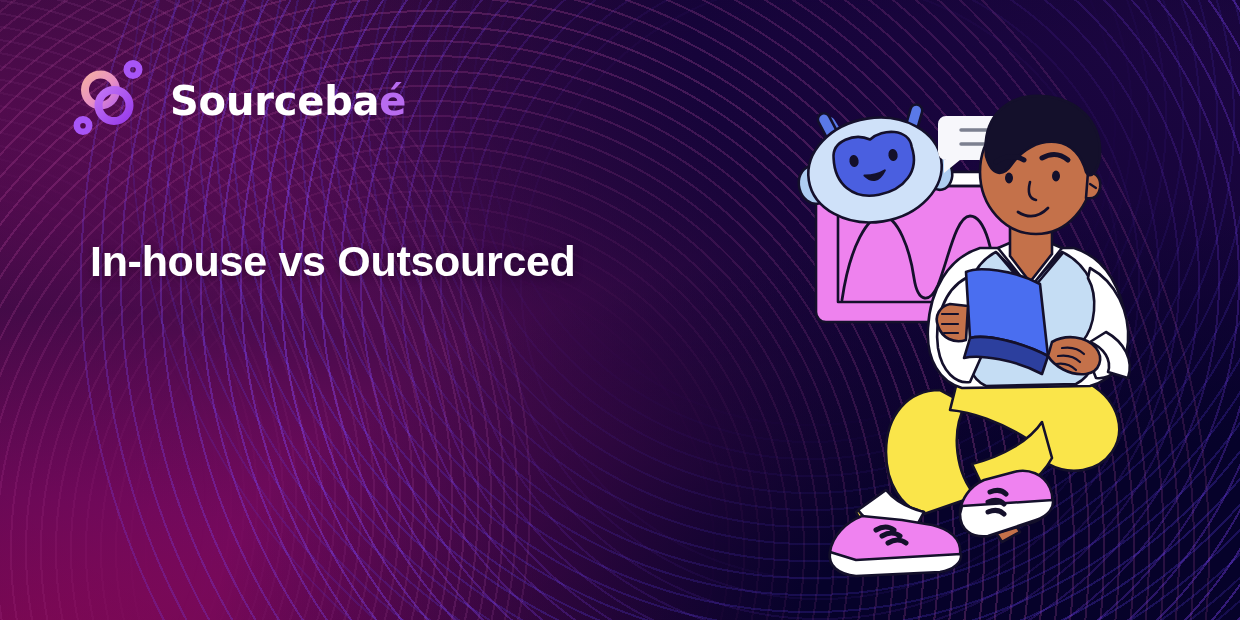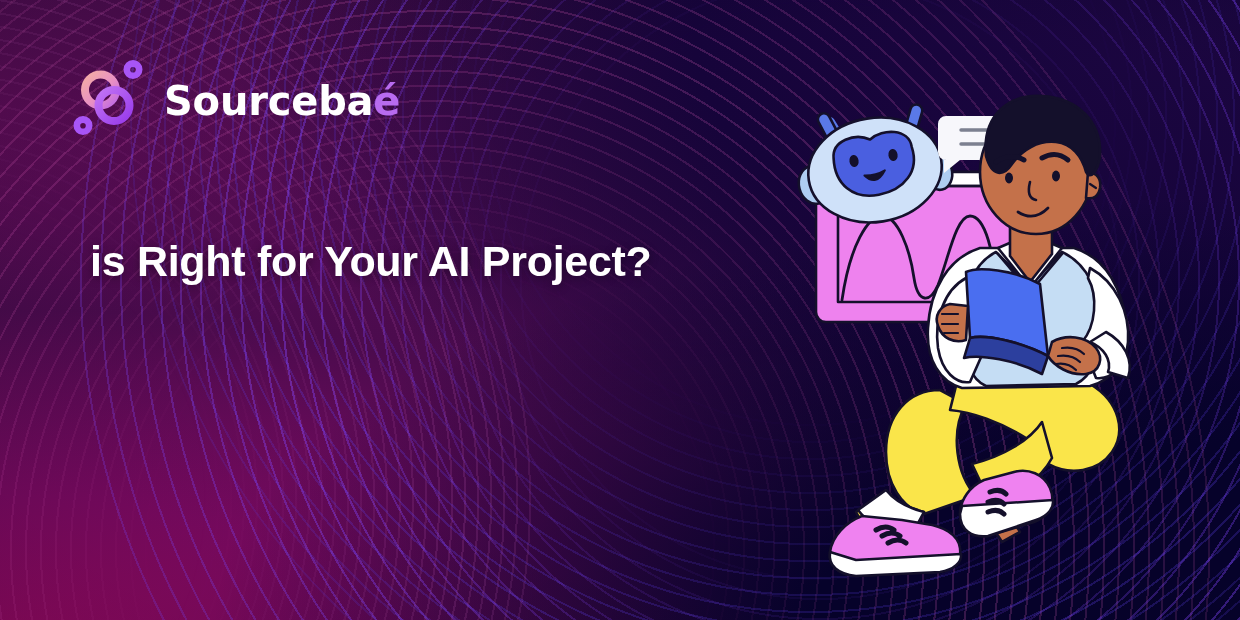--- a/index.html
+++ b/index.html
@@ -61,21 +61,21 @@
       rgba(236,120,220,.17) 11px, rgba(236,120,220,.17) 13px);
     -webkit-mask-image:radial-gradient(circle at 50% 50%, rgba(0,0,0,0) 32%, rgba(0,0,0,.8) 62%, rgba(0,0,0,0) 96%);
             mask-image:radial-gradient(circle at 50% 50%, rgba(0,0,0,0) 32%, rgba(0,0,0,.8) 62%, rgba(0,0,0,0) 96%);
   }
   .vignette {
     position:absolute; inset:0;
     background:radial-gradient(120% 110% at 72% 52%, rgba(0,0,0,0) 42%, rgba(4,1,22,.38) 100%);
   }
 
   
-  .logo { position:absolute; left:70px; top:56px; display:flex; align-items:center; gap:16px; }
+  .logo { position:absolute; left:70px; top:56px; display:flex; align-items:center; gap:22px; }
   .logo-mark { width:78px; height:86px; display:block; }
   .logo-word {
     color:#ffffff; font-size:40px; font-weight:700; letter-spacing:-0.2px;
     font-family:"DejaVu Sans", sans-serif; line-height:1;
     position:relative; top:2px;
   }
   .logo-word .accent { color:#b86bf0; }
 
   
   .headline {
@@ -126,21 +126,21 @@
       <path d="M63 4 a9.5 9.5 0 1 0 0 19 a9.5 9.5 0 1 0 0 -19 Z
                M63 11 a2.8 2.8 0 1 1 0 5.6 a2.8 2.8 0 1 1 0 -5.6 Z" fill="#a855f7" fill-rule="evenodd"></path>
 
       <path d="M13 60 a9.5 9.5 0 1 0 0 19 a9.5 9.5 0 1 0 0 -19 Z
                M13 67 a2.8 2.8 0 1 1 0 5.6 a2.8 2.8 0 1 1 0 -5.6 Z" fill="#a855f7" fill-rule="evenodd"></path>
     </svg>
     <div class="logo-word"><span>Sourceba</span><span class="accent">é</span></div>
   </div>
 
   <h1 class="headline">
-    <span class="ln">is Right for Your AI Project?</span>
+    <span class="ln">In-house vs Outsourced</span>
   </h1>
 
   <div class="illus">
     <svg viewBox="0 0 430 510">
       <g stroke="#14102b" stroke-width="2.6" stroke-linejoin="round" stroke-linecap="round">
 
         <g>
           <rect x="26" y="112" width="208" height="150" rx="10" fill="#ee82ee"></rect>
           <path d="M30 126 a10 10 0 0 1 10 -14 h180 a10 10 0 0 1 10 14 Z" fill="#ffffff"></path>
           <path d="M30 126 h200" stroke="#14102b" stroke-width="2.6" fill="none"></path>

